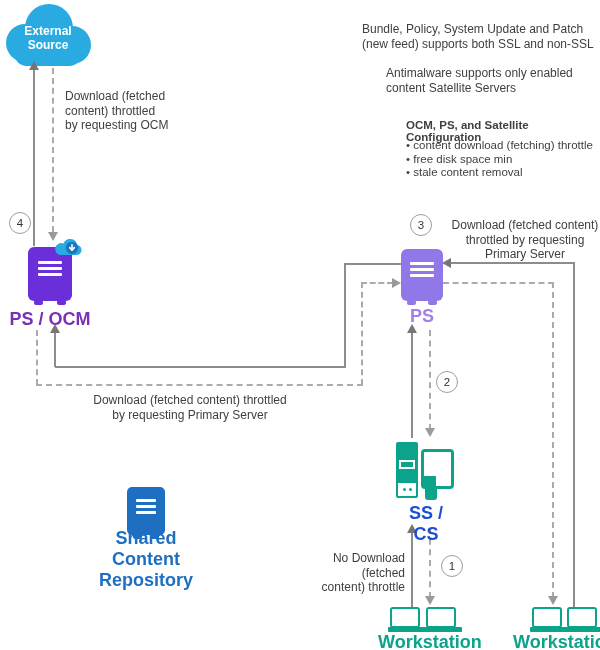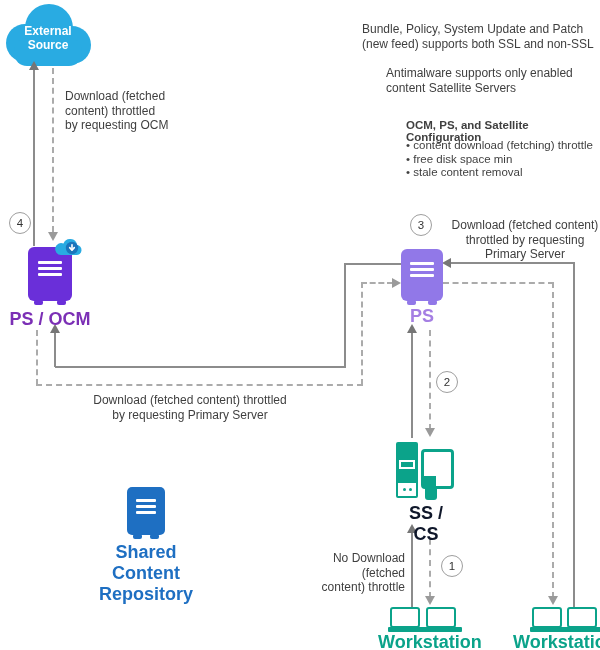--- a/index.html
+++ b/index.html
@@ -174,32 +174,32 @@
       <div class="panel">
           <div class="dot"></div>
           <div class="dot"></div>
         </div>
     </div>
     <div class="monitor" style="left:25px;top:7px;width:33px;height:40px;">
       <div class="corner"></div>
     </div>
     <div class="mon-foot" style="left:29px;top:45px;width:12px;height:13px;"></div>
   </div>
-  <div class="node-label" style="left:397px;top:503px;width:58px;color:#0f172a;">SS / CS</div>
+  <div class="node-label" style="left:397px;top:503px;width:58px;color:#1d4ed8;">SS / CS</div>
 
   <div class="srv" style="left:127px;top:487px;width:38px;height:48px;background:#1E6FC2;border-radius:5px;">
     <div class="bars" style="top:12px;">
       <div class="bar"></div>
         <div class="bar"></div>
         <div class="bar"></div>
     </div>
     <div class="foot fl"></div>
     <div class="foot fr"></div>
   </div>
-  <div class="node-label" style="left:80px;top:542px;width:132px;color:#1E6FC2;">Shared Content
+  <div class="node-label" style="left:80px;top:528px;width:132px;color:#1E6FC2;">Shared Content
 Repository</div>
 
   <div class="laptop" style="left:390px;top:607px;">
       <div class="base"></div>
     </div>
   <div class="laptop" style="left:426px;top:607px;">
       <div class="base"></div>
     </div>
   <div class="node-label" style="left:378px;top:632px;width:100px;color:#0BA38A;">Workstation</div>
 

